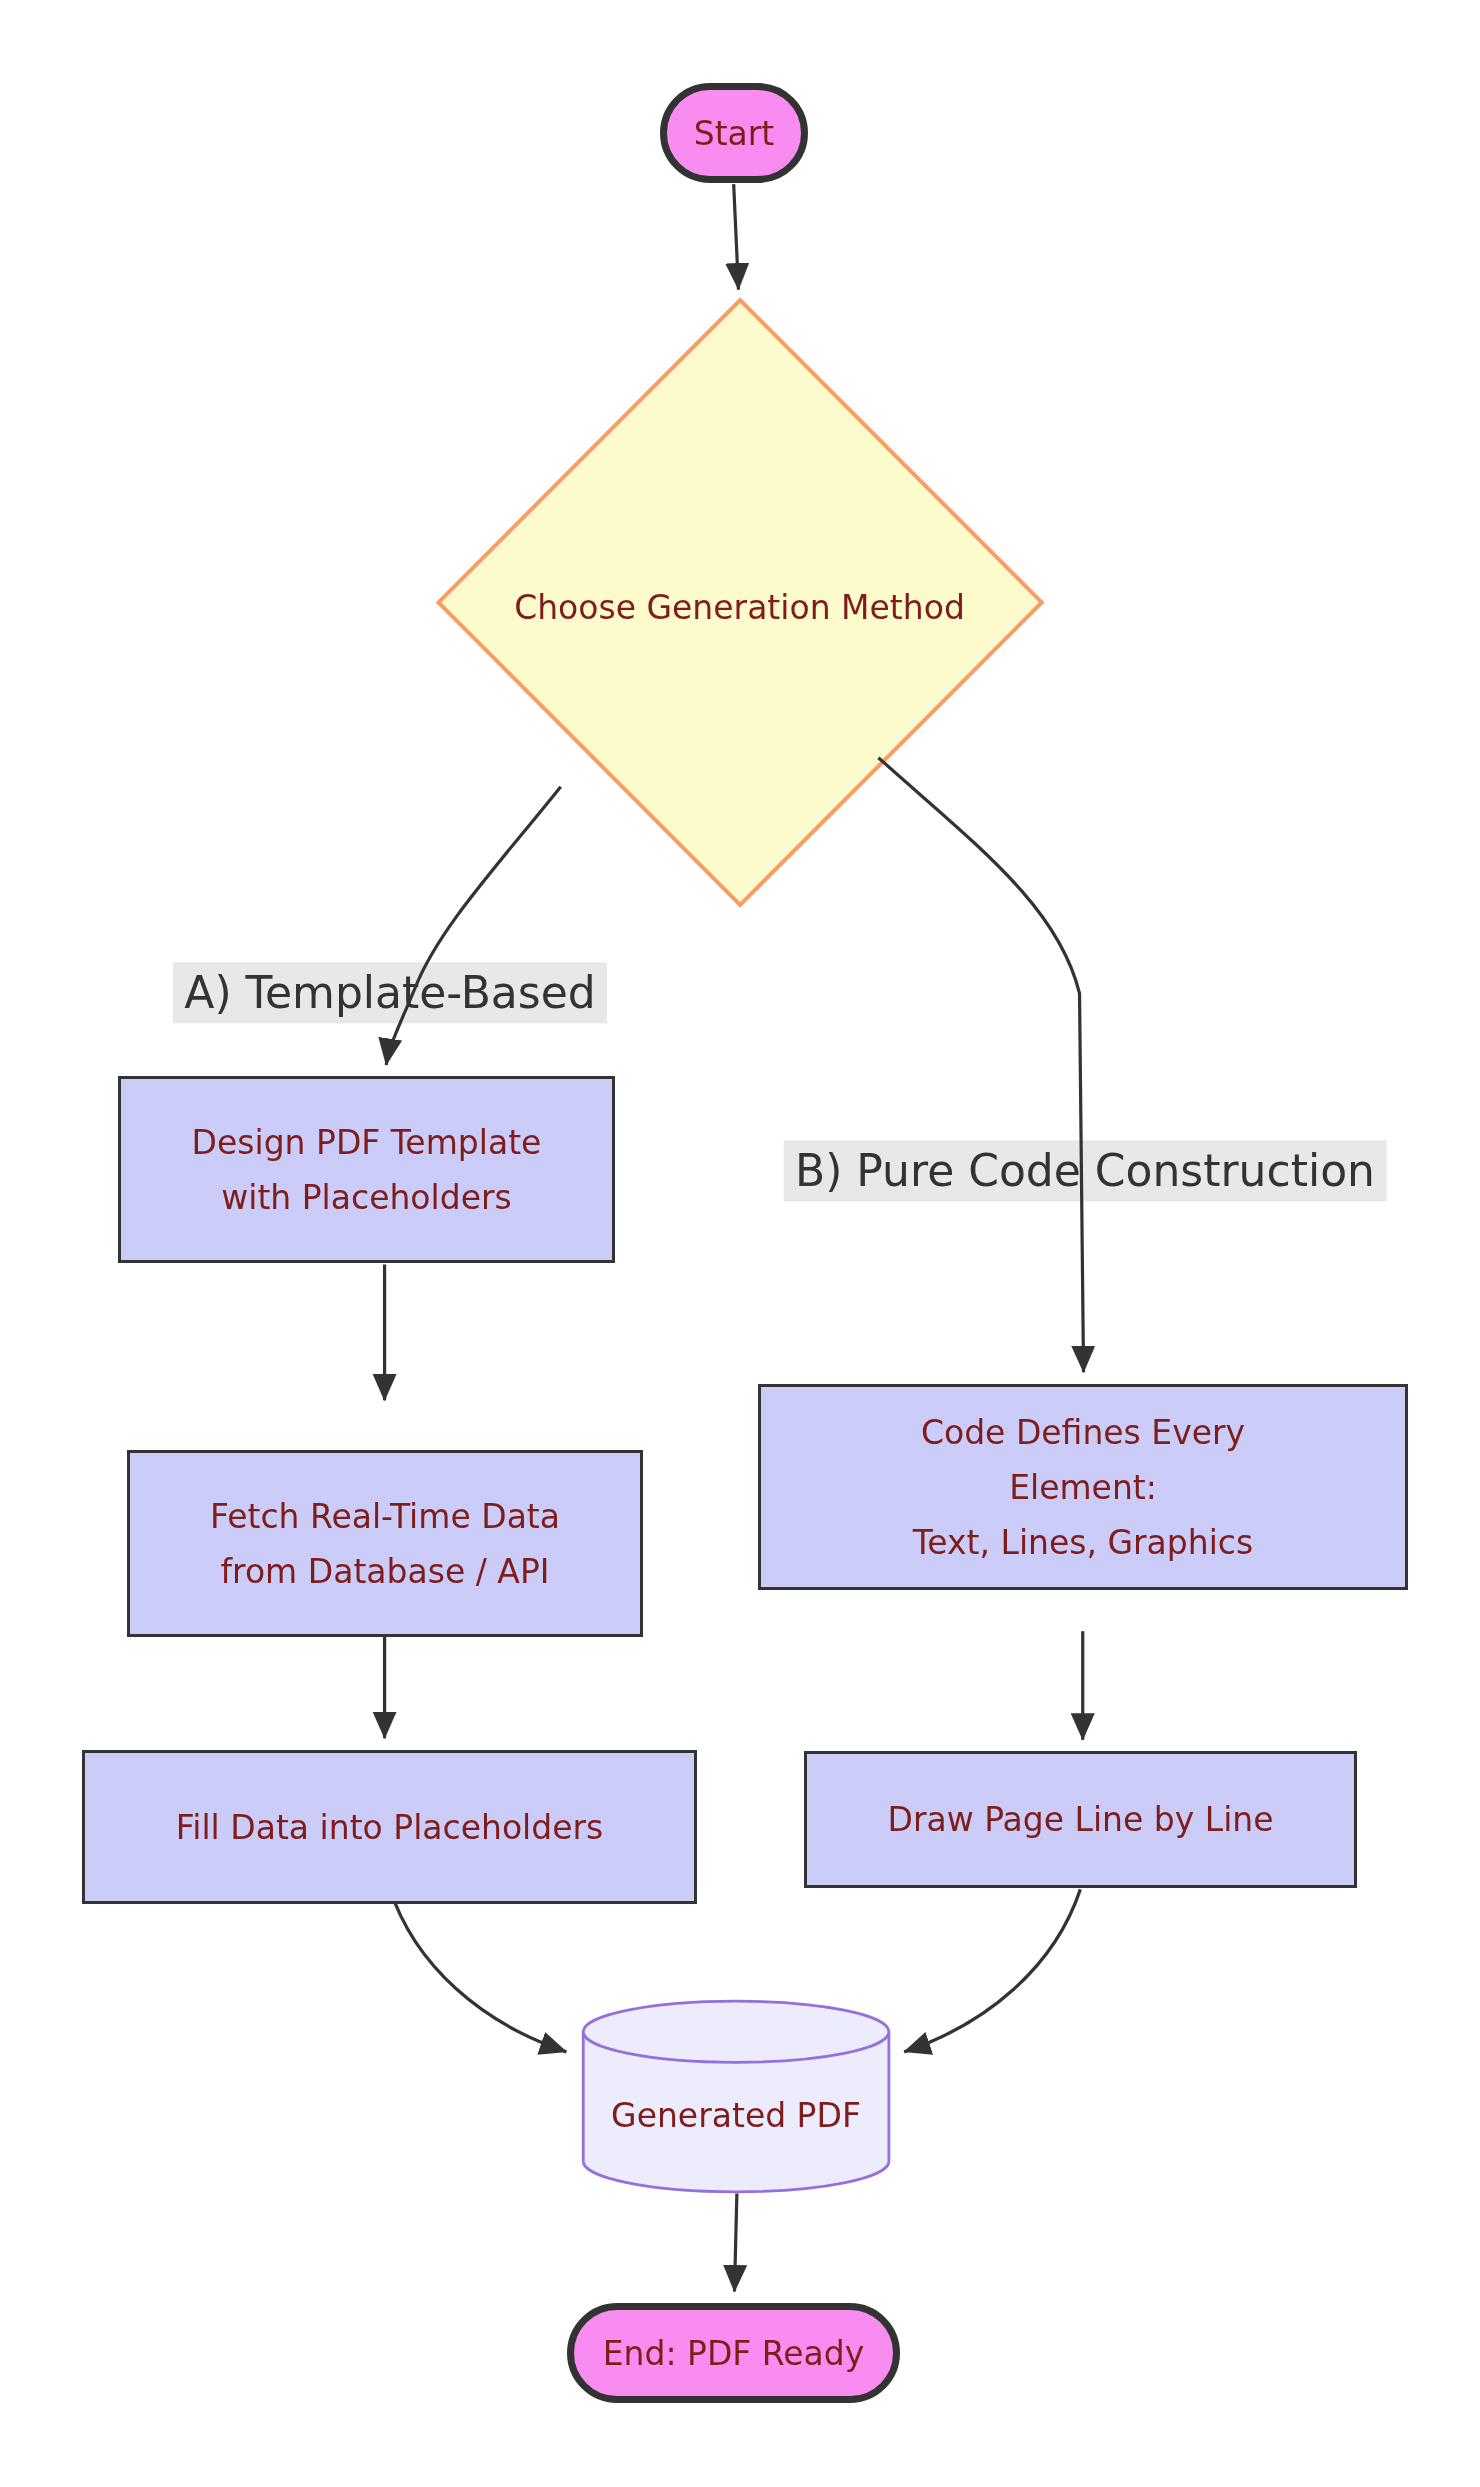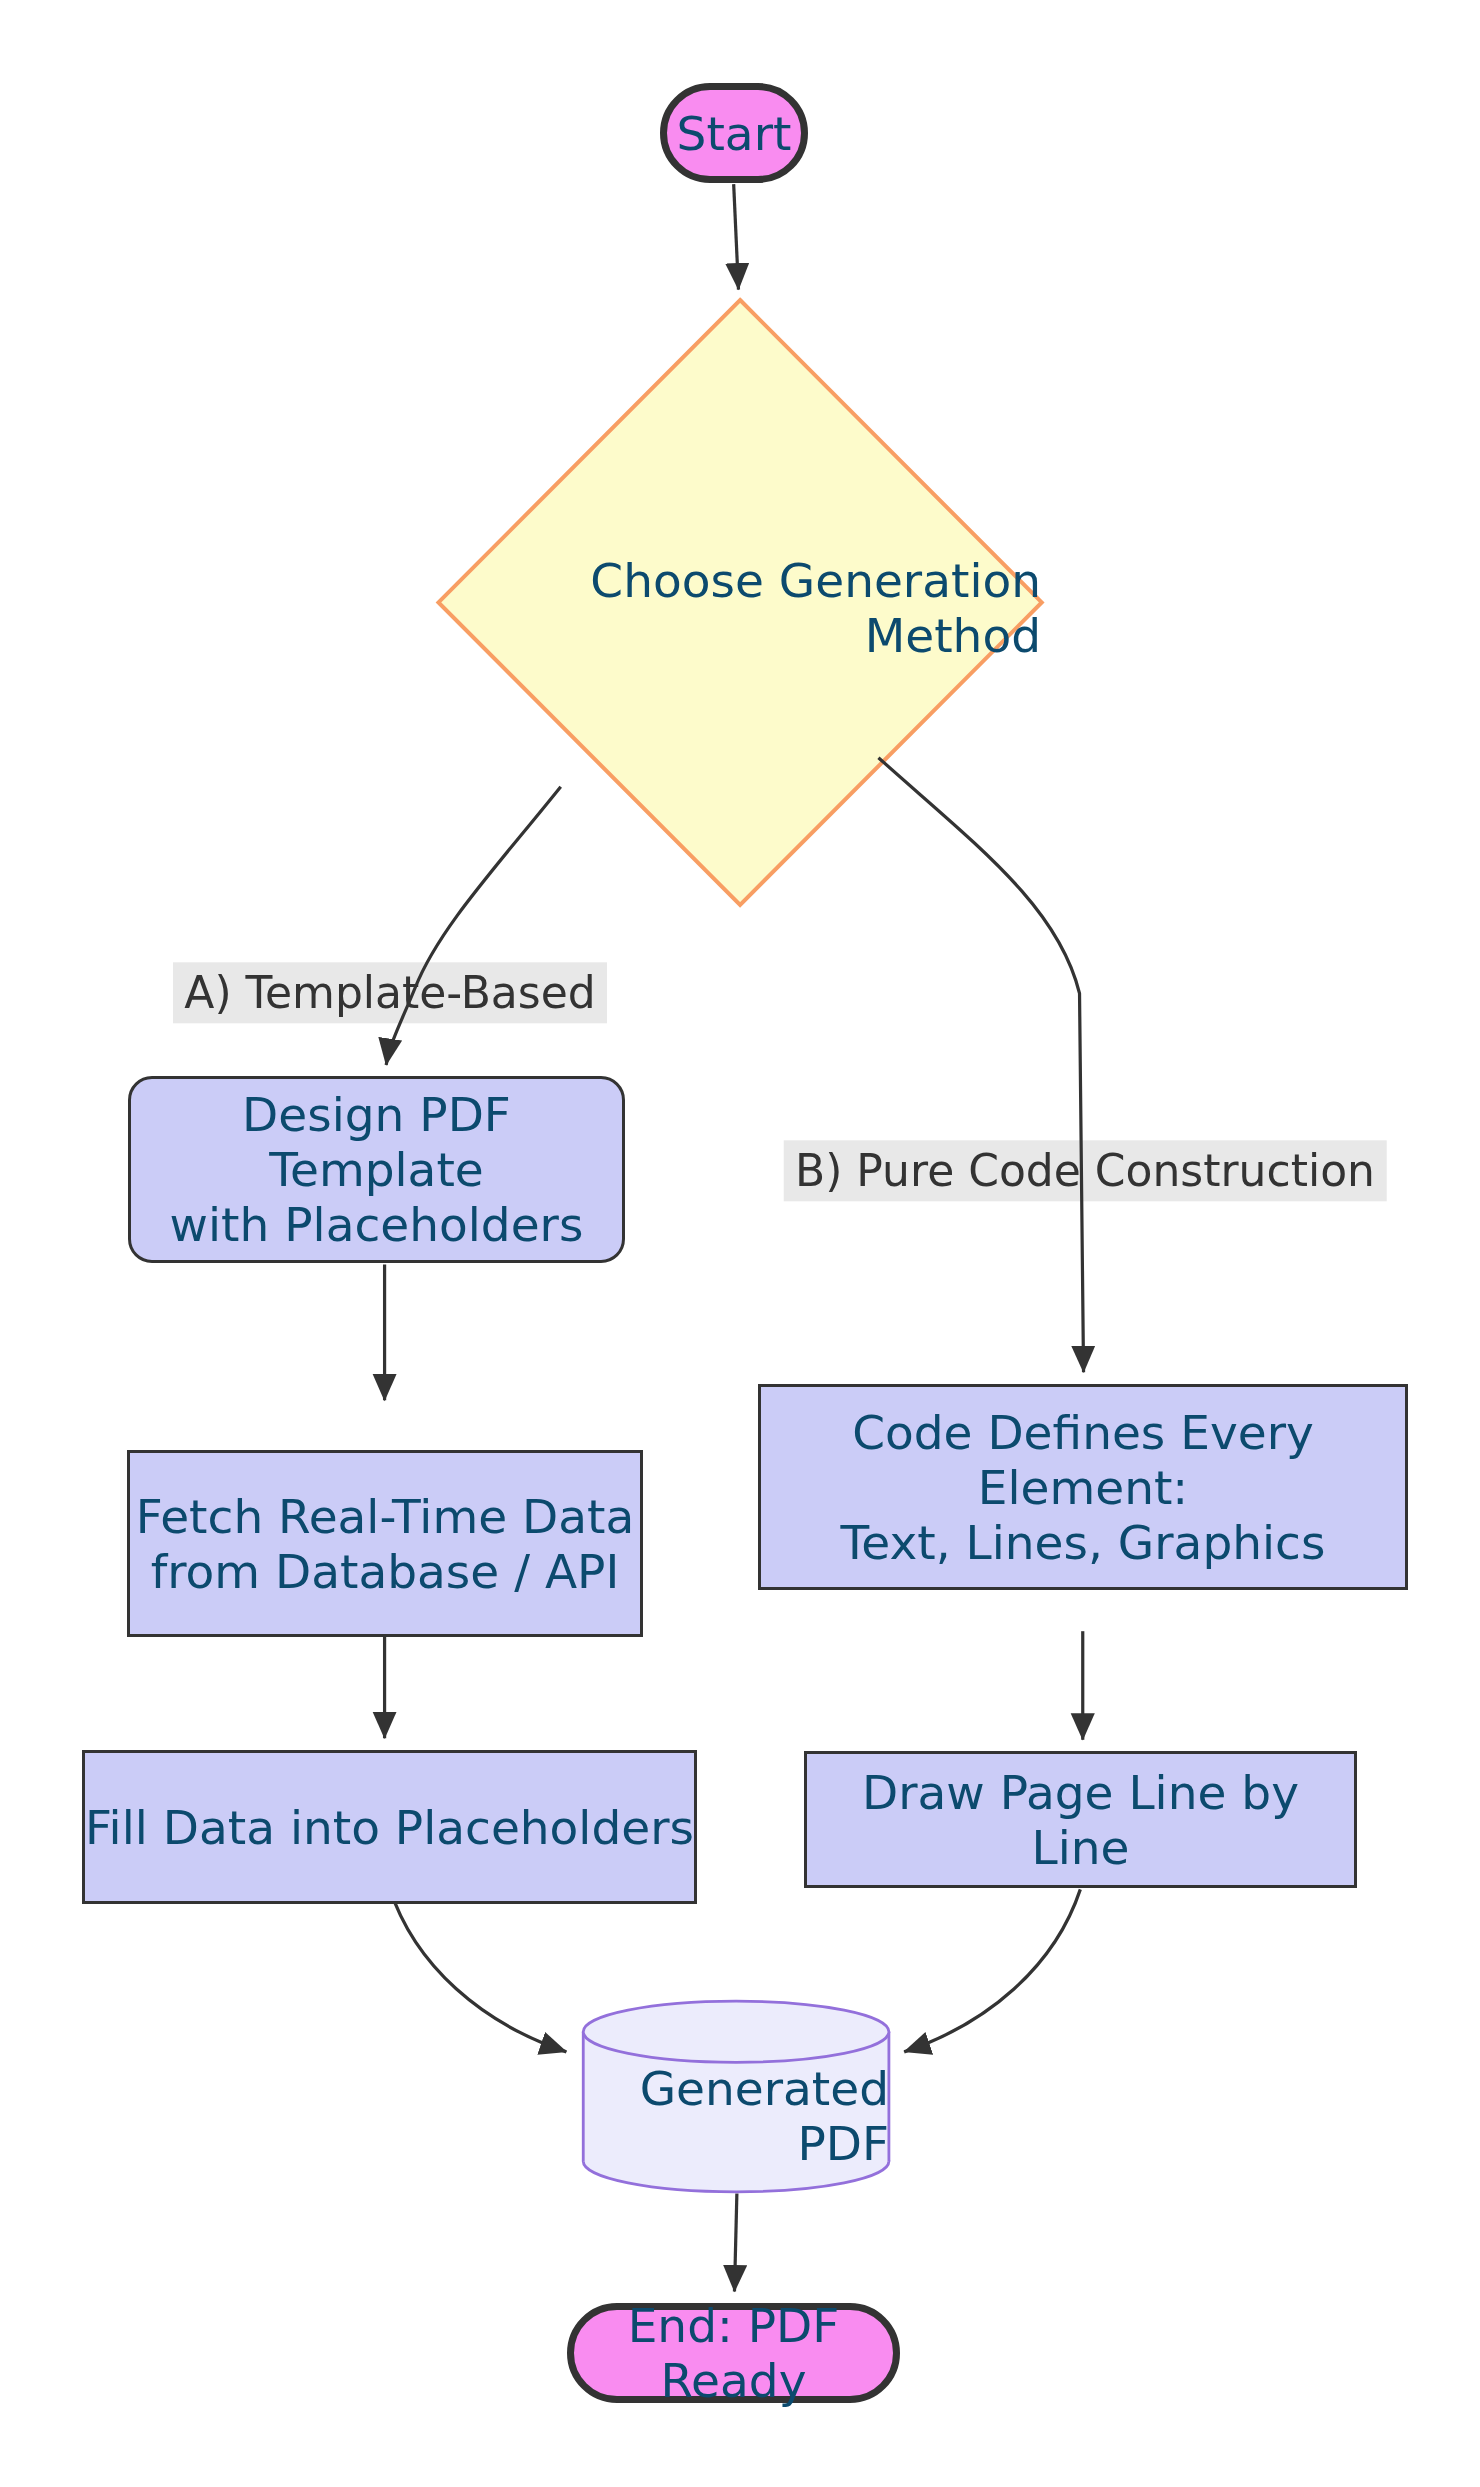--- a/index.html
+++ b/index.html
@@ -4,21 +4,21 @@
 <style>
   html,body { margin:0; padding:0; background:#ffffff; }
   .canvas {
     position:relative; width:1481px; height:2487px; background:#ffffff;
     font-family:"DejaVu Sans", sans-serif; color:#333333; overflow:hidden;
   }
   svg.layer { position:absolute; left:0; top:0; z-index:2; }
   .edge { fill:none; stroke:#333333; stroke-width:4px; }
   .node {
     position:absolute; display:flex; align-items:center; justify-content:center;
-    text-align:center; font-size:47px; line-height:55px; color:#0c4a6e;
+    text-align:center; font-size:33px; line-height:55px; color:#7f1d1d;
     white-space:pre-line; box-sizing:border-box; z-index:4;
   }
   .process { background:#cbccf7; border:3.2px solid #333333; }
   .terminal { background:#f98cf0; border:7.2px solid #333333; border-radius:56px; }
   .shape-text { background:transparent; z-index:3;text-align:right; }
   .edge-label, .edge-label-bg {
     position:absolute; transform:translate(-50%,-50%);
     font-size:44px; line-height:42px; white-space:nowrap;
     padding:9.7px 11.3px; box-sizing:border-box;
   }
@@ -61,21 +61,21 @@
     </g>
   </svg>
 
   <div class="node terminal" style="left:660px; top:83px; width:148px; height:100px;">Start</div>
 
   <div class="node shape-text" style="left:438px; top:499px; width:603px; height:217px;">Choose Generation Method</div>
 
   <div class="edge-label" style="left:390px; top:993px;">A) Template-Based</div>
   <div class="edge-label" style="left:1085px; top:1171px;">B) Pure Code Construction</div>
 
-  <div class="node process" style="left:128px; top:1076px; width:497px; height:187px;border-radius:24px;">Design PDF Template
+  <div class="node process" style="left:118px; top:1076px; width:497px; height:187px;">Design PDF Template
 with Placeholders</div>
   <div class="node process" style="left:127px; top:1412px; width:516px; height:187px;margin-top:38px;">Fetch Real-Time Data
 from Database / API</div>
   <div class="node process" style="left:82px; top:1750px; width:615px; height:154px;">Fill Data into Placeholders</div>
 
   <div class="node process" style="left:758px; top:1384px; width:650px; height:206px;">Code Defines Every
 Element:
 Text, Lines, Graphics</div>
   <div class="node process" style="left:804px; top:1751px; width:553px; height:137px;">Draw Page Line by Line</div>
 

